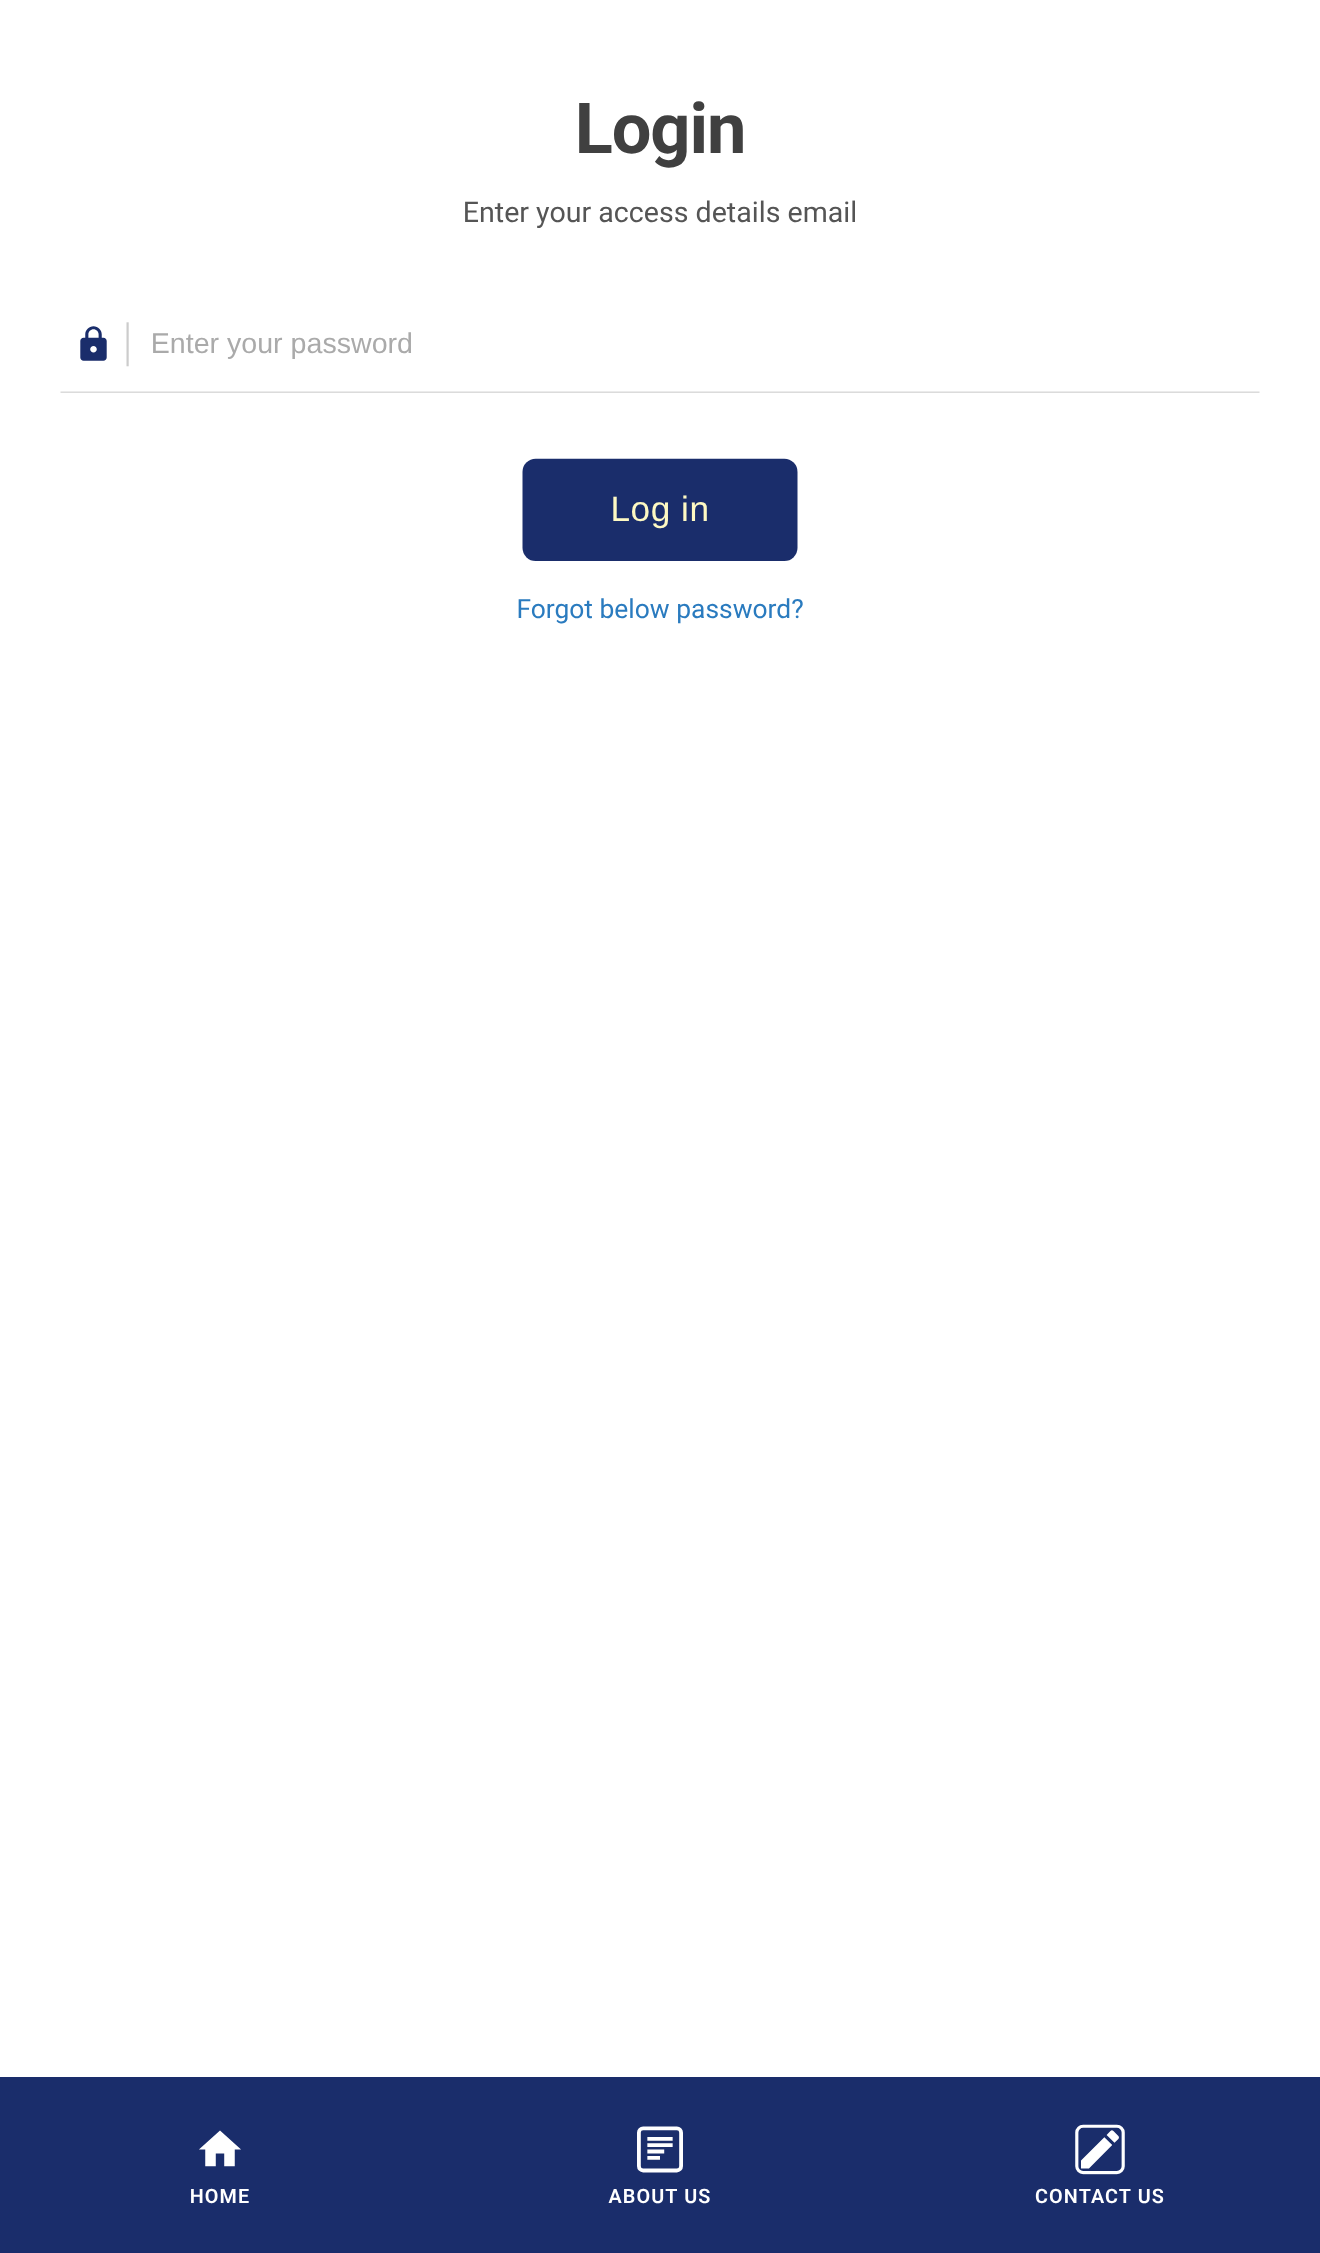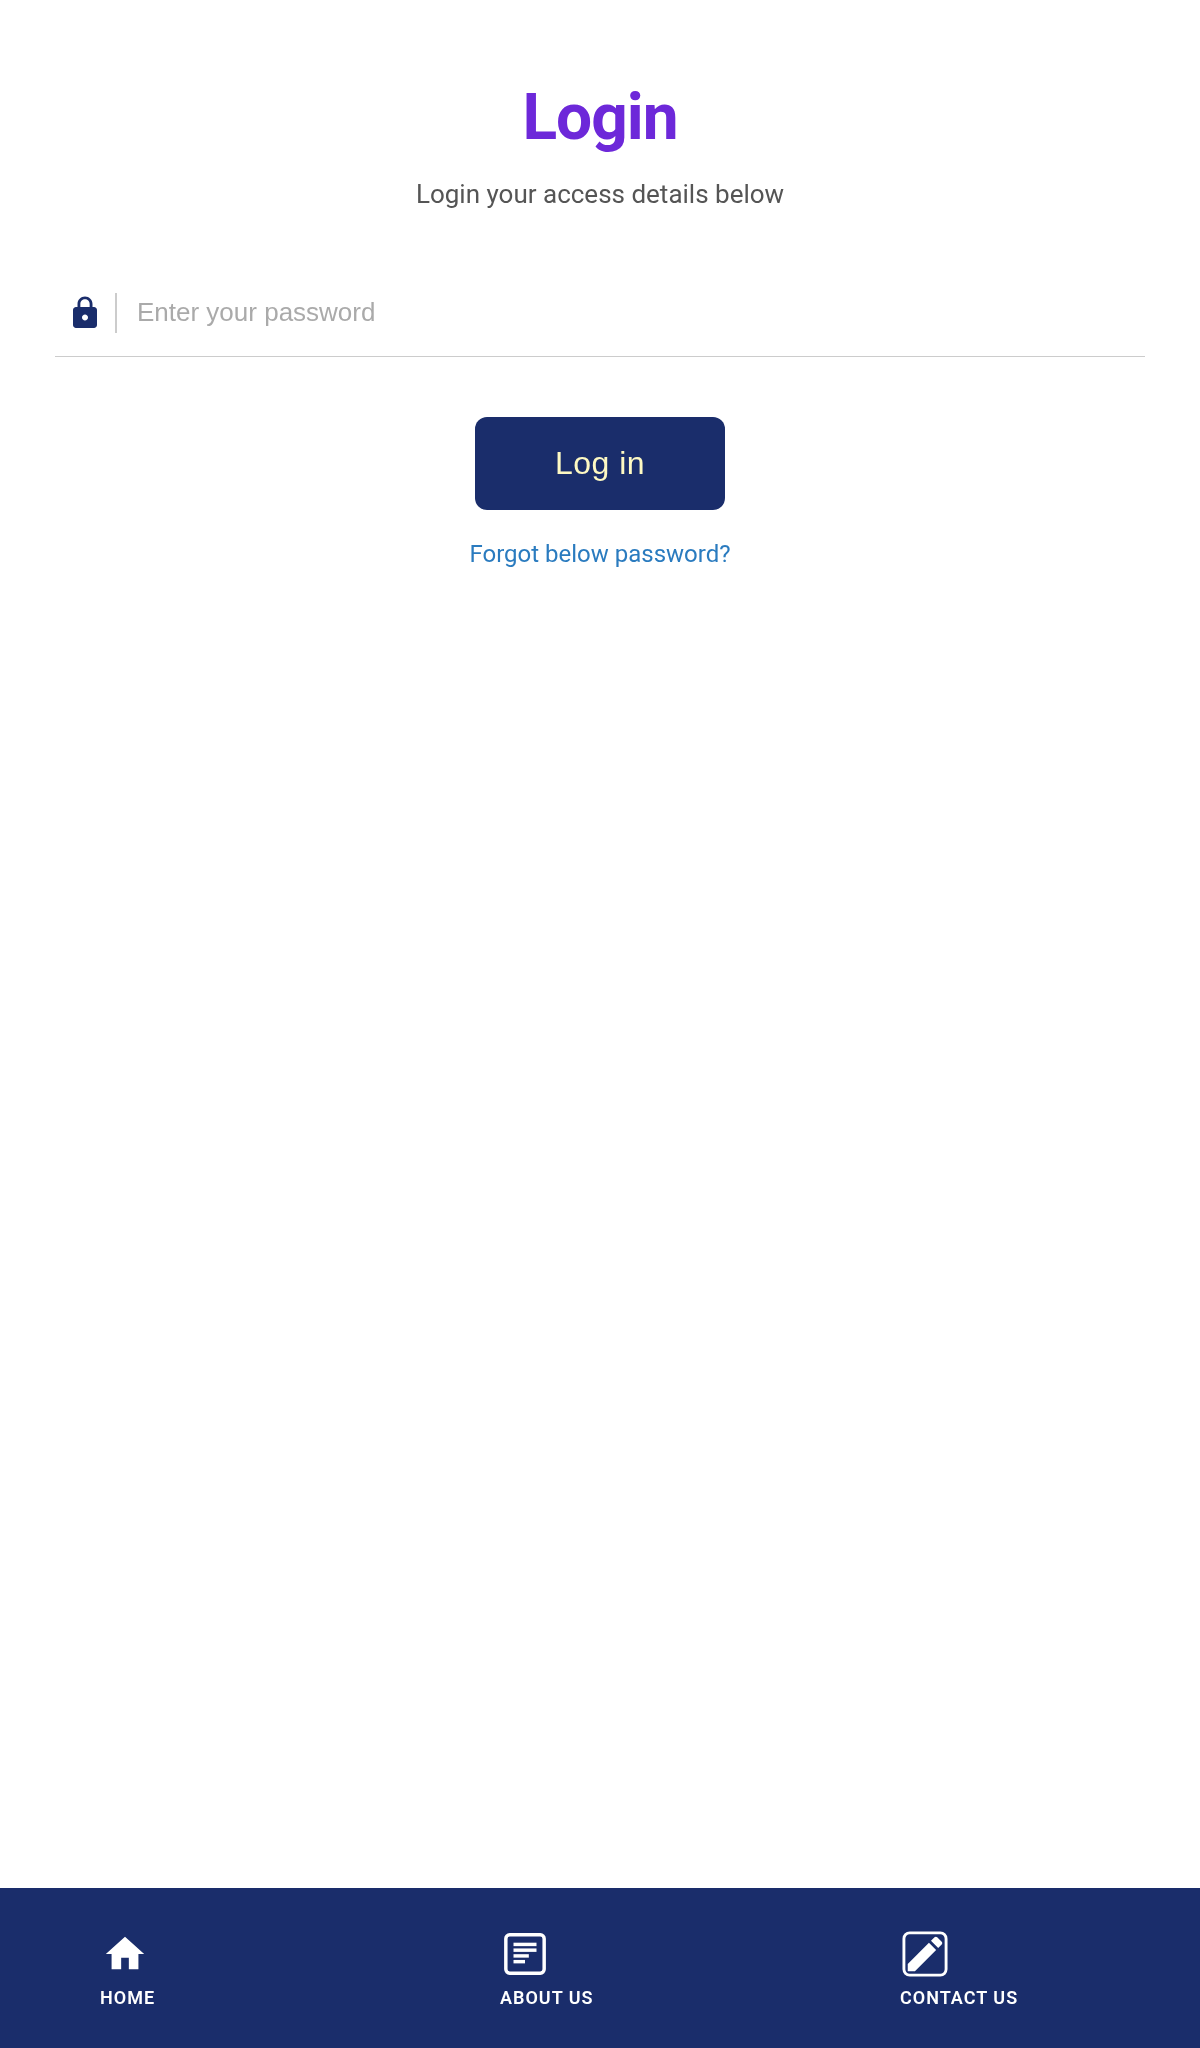--- a/index.html
+++ b/index.html
@@ -23,21 +23,21 @@
       flex: 1;
       display: flex;
       flex-direction: column;
       align-items: center;
       padding-top: 80px;
     }
 
     .page-title {
       font-size: 64px;
       font-weight: 700;
-      color: #6d28d9;
+      color: #404040;
       margin-bottom: 24px;
       letter-spacing: -1px;
     }
 
     .page-subtitle {
       font-size: 26px;
       color: #555555;
       margin-bottom: 60px;
     }
 
@@ -126,21 +126,21 @@
       height: 160px;
       background: #1a2d6b;
       display: flex;
       align-items: center;
       justify-content: space-around;
     }
 
     .nav-item {
       display: flex;
       flex-direction: column;
-      align-items: flex-start;
+      align-items: center;
       justify-content: center;
       color: #ffffff;
       cursor: pointer;
       gap: 8px;
       min-width: 200px;
     }
 
     .nav-icon {
       width: 50px;
       height: 50px;
@@ -166,21 +166,21 @@
     .envelope-icon {
       display: inline-block;
     }
   </style>
 </head>
 <body>
 
 <div class="main-content">
   <h1 class="page-title">Login</h1>
 
-  <p class="page-subtitle">Login your access details below</p>
+  <p class="page-subtitle">Enter your access details email</p>
 
   <div class="form-container">
 
 
     <div class="input-row">
       <div class="input-icon">
         <svg viewBox="0 0 24 24" width="36" height="36" fill="#1a2d6b" xmlns="http://www.w3.org/2000/svg">
           <path d="M18 8h-1V6c0-2.76-2.24-5-5-5S7 3.24 7 6v2H6c-1.1 0-2 .9-2 2v10c0 1.1.9 2 2 2h12c1.1 0 2-.9 2-2V10c0-1.1-.9-2-2-2zm-6 9c-1.1 0-2-.9-2-2s.9-2 2-2 2 .9 2 2-.9 2-2 2zm3.1-9H8.9V6c0-1.71 1.39-3.1 3.1-3.1 1.71 0 3.1 1.39 3.1 3.1v2z"></path>
         </svg>
       </div>

